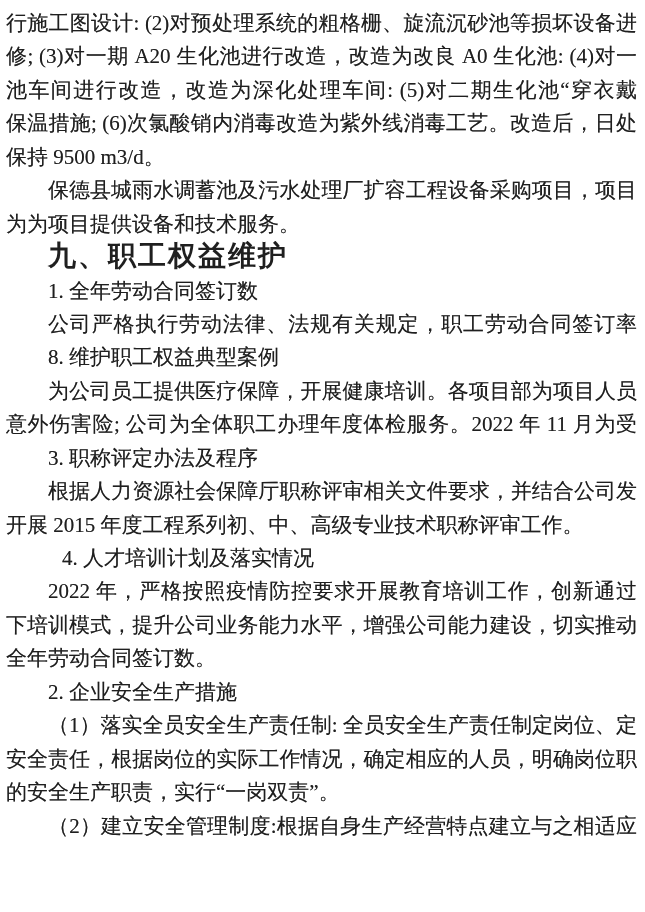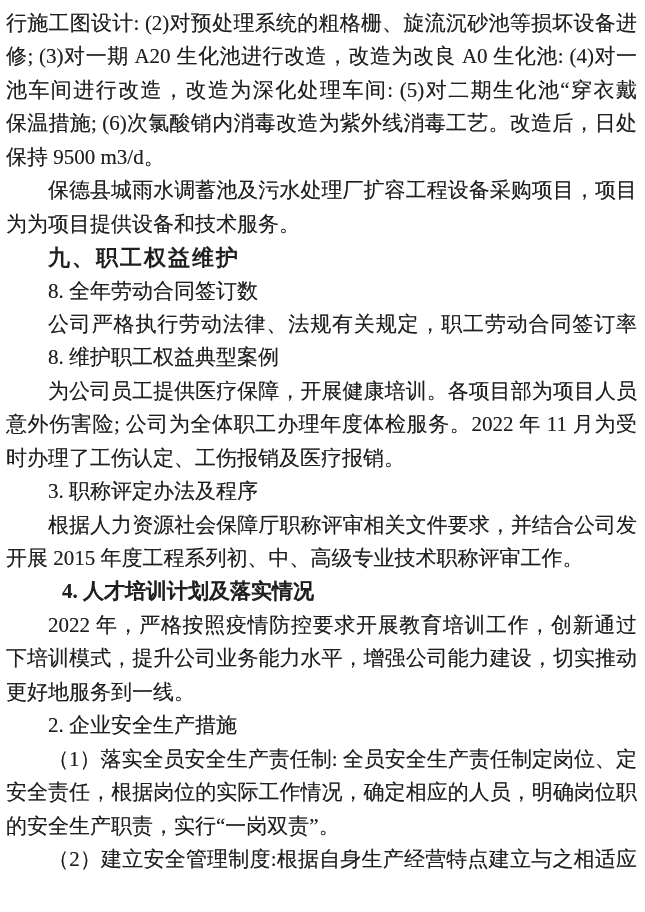--- a/index.html
+++ b/index.html
@@ -20,26 +20,26 @@
     line-height:33.44px;
     font-size:21px;
     text-align:justify;
     text-align-last:left;
     overflow:hidden;
     white-space:normal;
     text-shadow:0 0 0.5px rgba(25,25,25,0.55);
   }
   .fill { text-align-last:justify; }
   .first { text-indent:42px; }
-  .indent-x { text-indent:56px;font-weight:bold; }
+  .indent-x { text-indent:56px; }
   .heading {
-    font-family:Liberation Serif, serif;
+    font-family:Liberation Mono, monospace;
     font-weight:700;
     letter-spacing:2px;
-    font-size:22px;
+    font-size:28px;
     text-shadow:none;
   }
 </style>
 </head>
 <body>
 
 <div class="page">
   <div class="content">
 
     <div class="para">
@@ -53,54 +53,53 @@
     <div class="para">
       <div class="ln first fill">保德县城雨水调蓄池及污水处理厂扩容工程设备采购项目，项目主要内容</div>
       <div class="ln">为为项目提供设备和技术服务。</div>
     </div>
 
     <div class="para">
       <div class="ln first heading">九、职工权益维护</div>
     </div>
 
     <div class="para">
-      <div class="ln first">8. 全年劳动合同签订数</div>
+      <div class="ln first">1. 全年劳动合同签订数</div>
     </div>
 
     <div class="para">
       <div class="ln first fill">公司严格执行劳动法律、法规有关规定，职工劳动合同签订率 100%。截</div>
     </div>
 
     <div class="para">
       <div class="ln first">8. 维护职工权益典型案例</div>
     </div>
 
     <div class="para">
       <div class="ln first fill">为公司员工提供医疗保障，开展健康培训。各项目部为项目人员投保办理</div>
       <div class="ln fill">意外伤害险; 公司为全体职工办理年度体检服务。2022 年 11 月为受伤员工及</div>
-      <div class="ln">时办理了工伤认定、工伤报销及医疗报销。</div>
     </div>
 
     <div class="para">
       <div class="ln first">3. 职称评定办法及程序</div>
     </div>
 
     <div class="para">
       <div class="ln first fill">根据人力资源社会保障厅职称评审相关文件要求，并结合公司发展需要，</div>
       <div class="ln">开展 2015 年度工程系列初、中、高级专业技术职称评审工作。</div>
     </div>
 
     <div class="para">
       <div class="ln indent-x">4. 人才培训计划及落实情况</div>
     </div>
 
     <div class="para">
       <div class="ln first fill">2022 年，严格按照疫情防控要求开展教育培训工作，创新通过线上与线</div>
       <div class="ln fill">下培训模式，提升公司业务能力水平，增强公司能力建设，切实推动教育培训</div>
-      <div class="ln">更好地服务到一线。</div>
+      <div class="ln">全年劳动合同签订数。</div>
     </div>
 
     <div class="para">
       <div class="ln first">2. 企业安全生产措施</div>
     </div>
 
     <div class="para">
       <div class="ln first fill">（1）落实全员安全生产责任制: 全员安全生产责任制定岗位、定人员、定</div>
       <div class="ln fill">安全责任，根据岗位的实际工作情况，确定相应的人员，明确岗位职责和相应</div>
       <div class="ln">的安全生产职责，实行“一岗双责”。</div>

